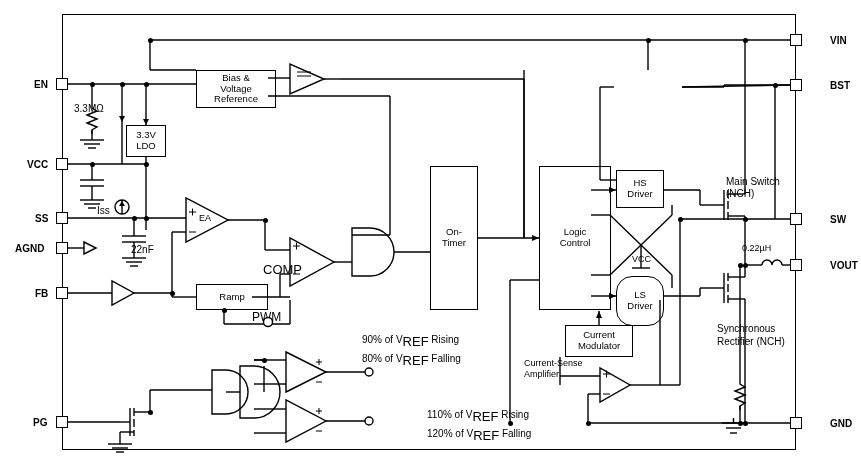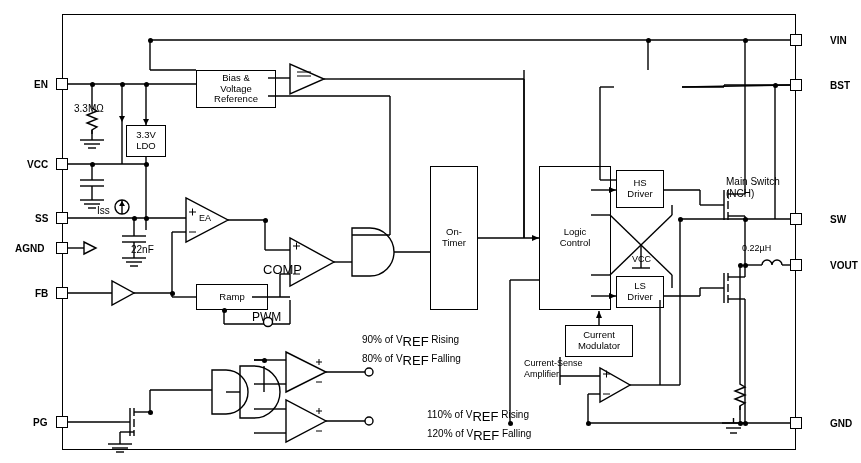--- a/index.html
+++ b/index.html
@@ -70,21 +70,21 @@
 
   <div class="blk" style="left:539px;top:166px;width:72px;height:144px;">
     <span>Logic<br>Control</span>
   </div>
 
 
   <div class="blk" style="left:616px;top:170px;width:48px;height:38px;">
     <span>HS<br>Driver</span>
   </div>
 
-  <div class="blk" style="left:616px;top:276px;width:48px;height:32px;">
+  <div class="blk" style="left:616px;top:276px;width:48px;height:50px;border-radius:16px;">
     <span>LS<br>Driver</span>
   </div>
 
   <div class="blk" style="left:565px;top:325px;width:68px;height:32px;">
     <span>Current<br>Modulator</span>
   </div>
 
   <div class="blk" style="left:196px;top:284px;width:72px;height:26px;">
     <span>Ramp</span>
   </div>
@@ -92,20 +92,21 @@
   <div class="lbl" style="left:74px;top:103px;">3.3MΩ</div>
   <div class="lbl" style="left:131px;top:244px;">22nF</div>
   <div class="lbl" style="left:97px;top:205px;">Iss</div>
   <div class="lbl" style="left:199px;top:213px;font-size:9px;">EA</div>
   <div class="lbl" style="left:263px;top:262px;font-size:13px;">COMP</div>
   <div class="lbl" style="left:252px;top:310px;font-size:12px;">PWM</div>
   <div class="lbl" style="left:632px;top:254px;font-size:9px;">VCC</div>
 
   <div class="lbl" style="left:726px;top:176px;line-height:1.2;">Main Switch<br>(NCH)</div>
   <div class="lbl" style="left:742px;top:243px;font-size:9px;">0.22µH</div>
+  <div class="lbl" style="left:717px;top:323px;line-height:1.25;">Synchronous<br>Rectifier (NCH)</div>
   <div class="lbl" style="left:524px;top:358px;font-size:9px;line-height:1.2;">Current-Sense<br>Amplifier</div>
 
   <div class="lbl" style="left:362px;top:333px;line-height:1.45;">
     90% of V<span class="sub">REF</span> Rising<br>80% of V<span class="sub">REF</span> Falling
   </div>
   <div class="lbl" style="left:383px;top:408px;line-height:1.45;margin-left:44px;">
     110% of V<span class="sub">REF</span> Rising<br>120% of V<span class="sub">REF</span> Falling
   </div>
 
   <svg width="861" height="463" style="left:0;top:0;">

